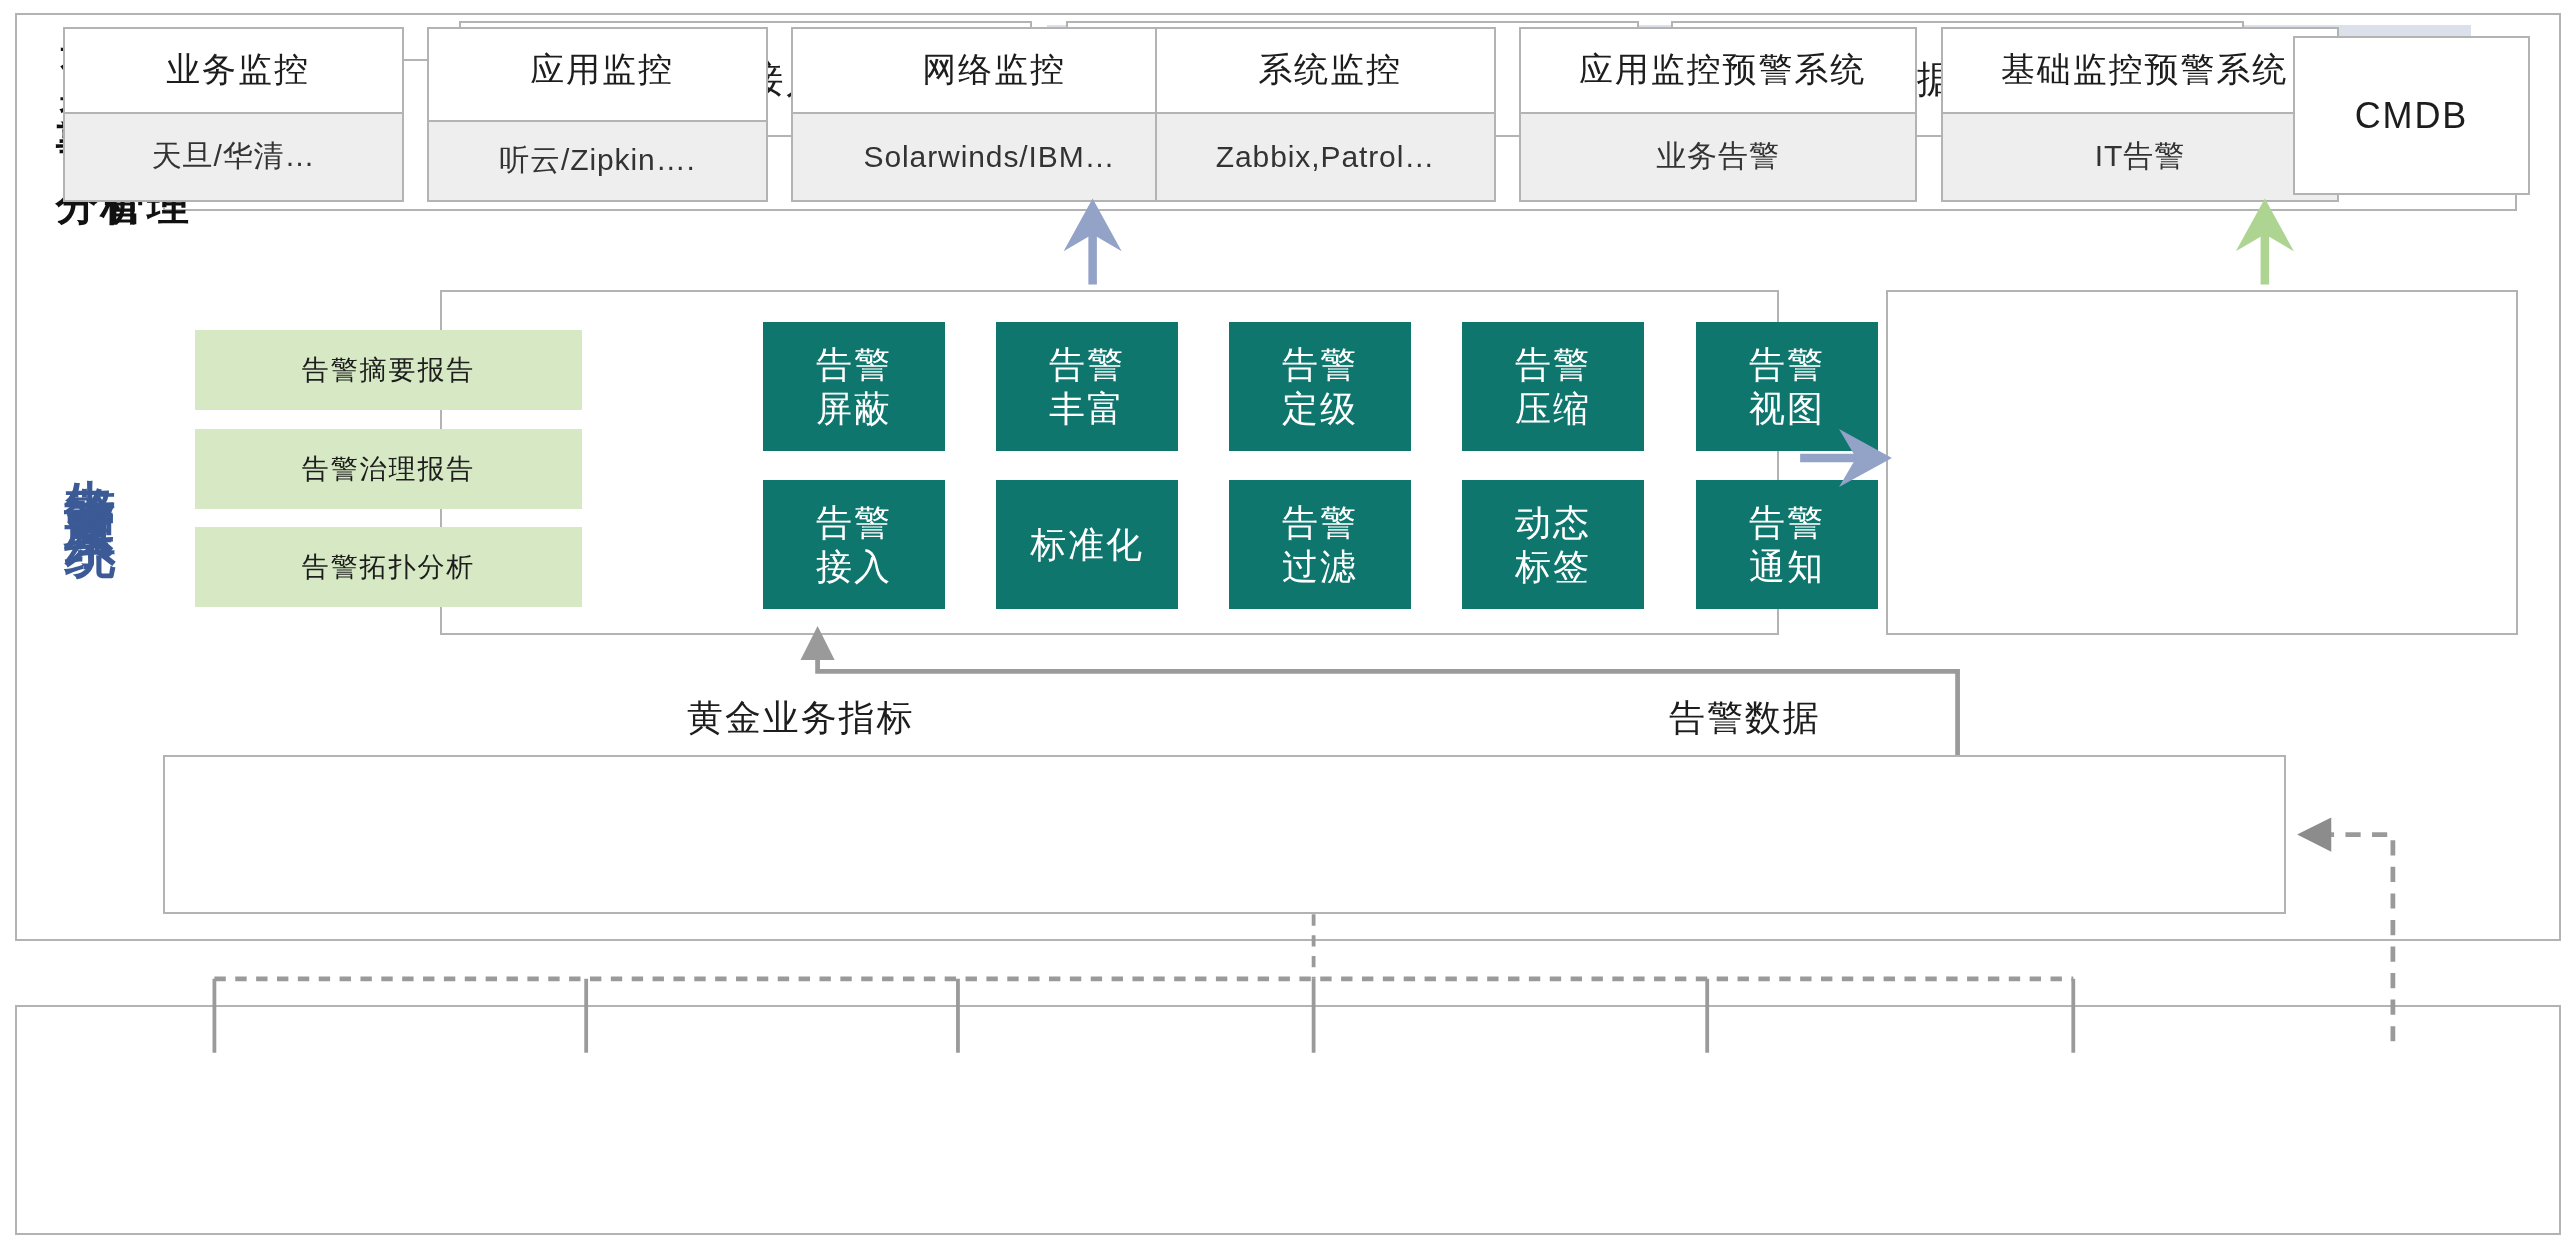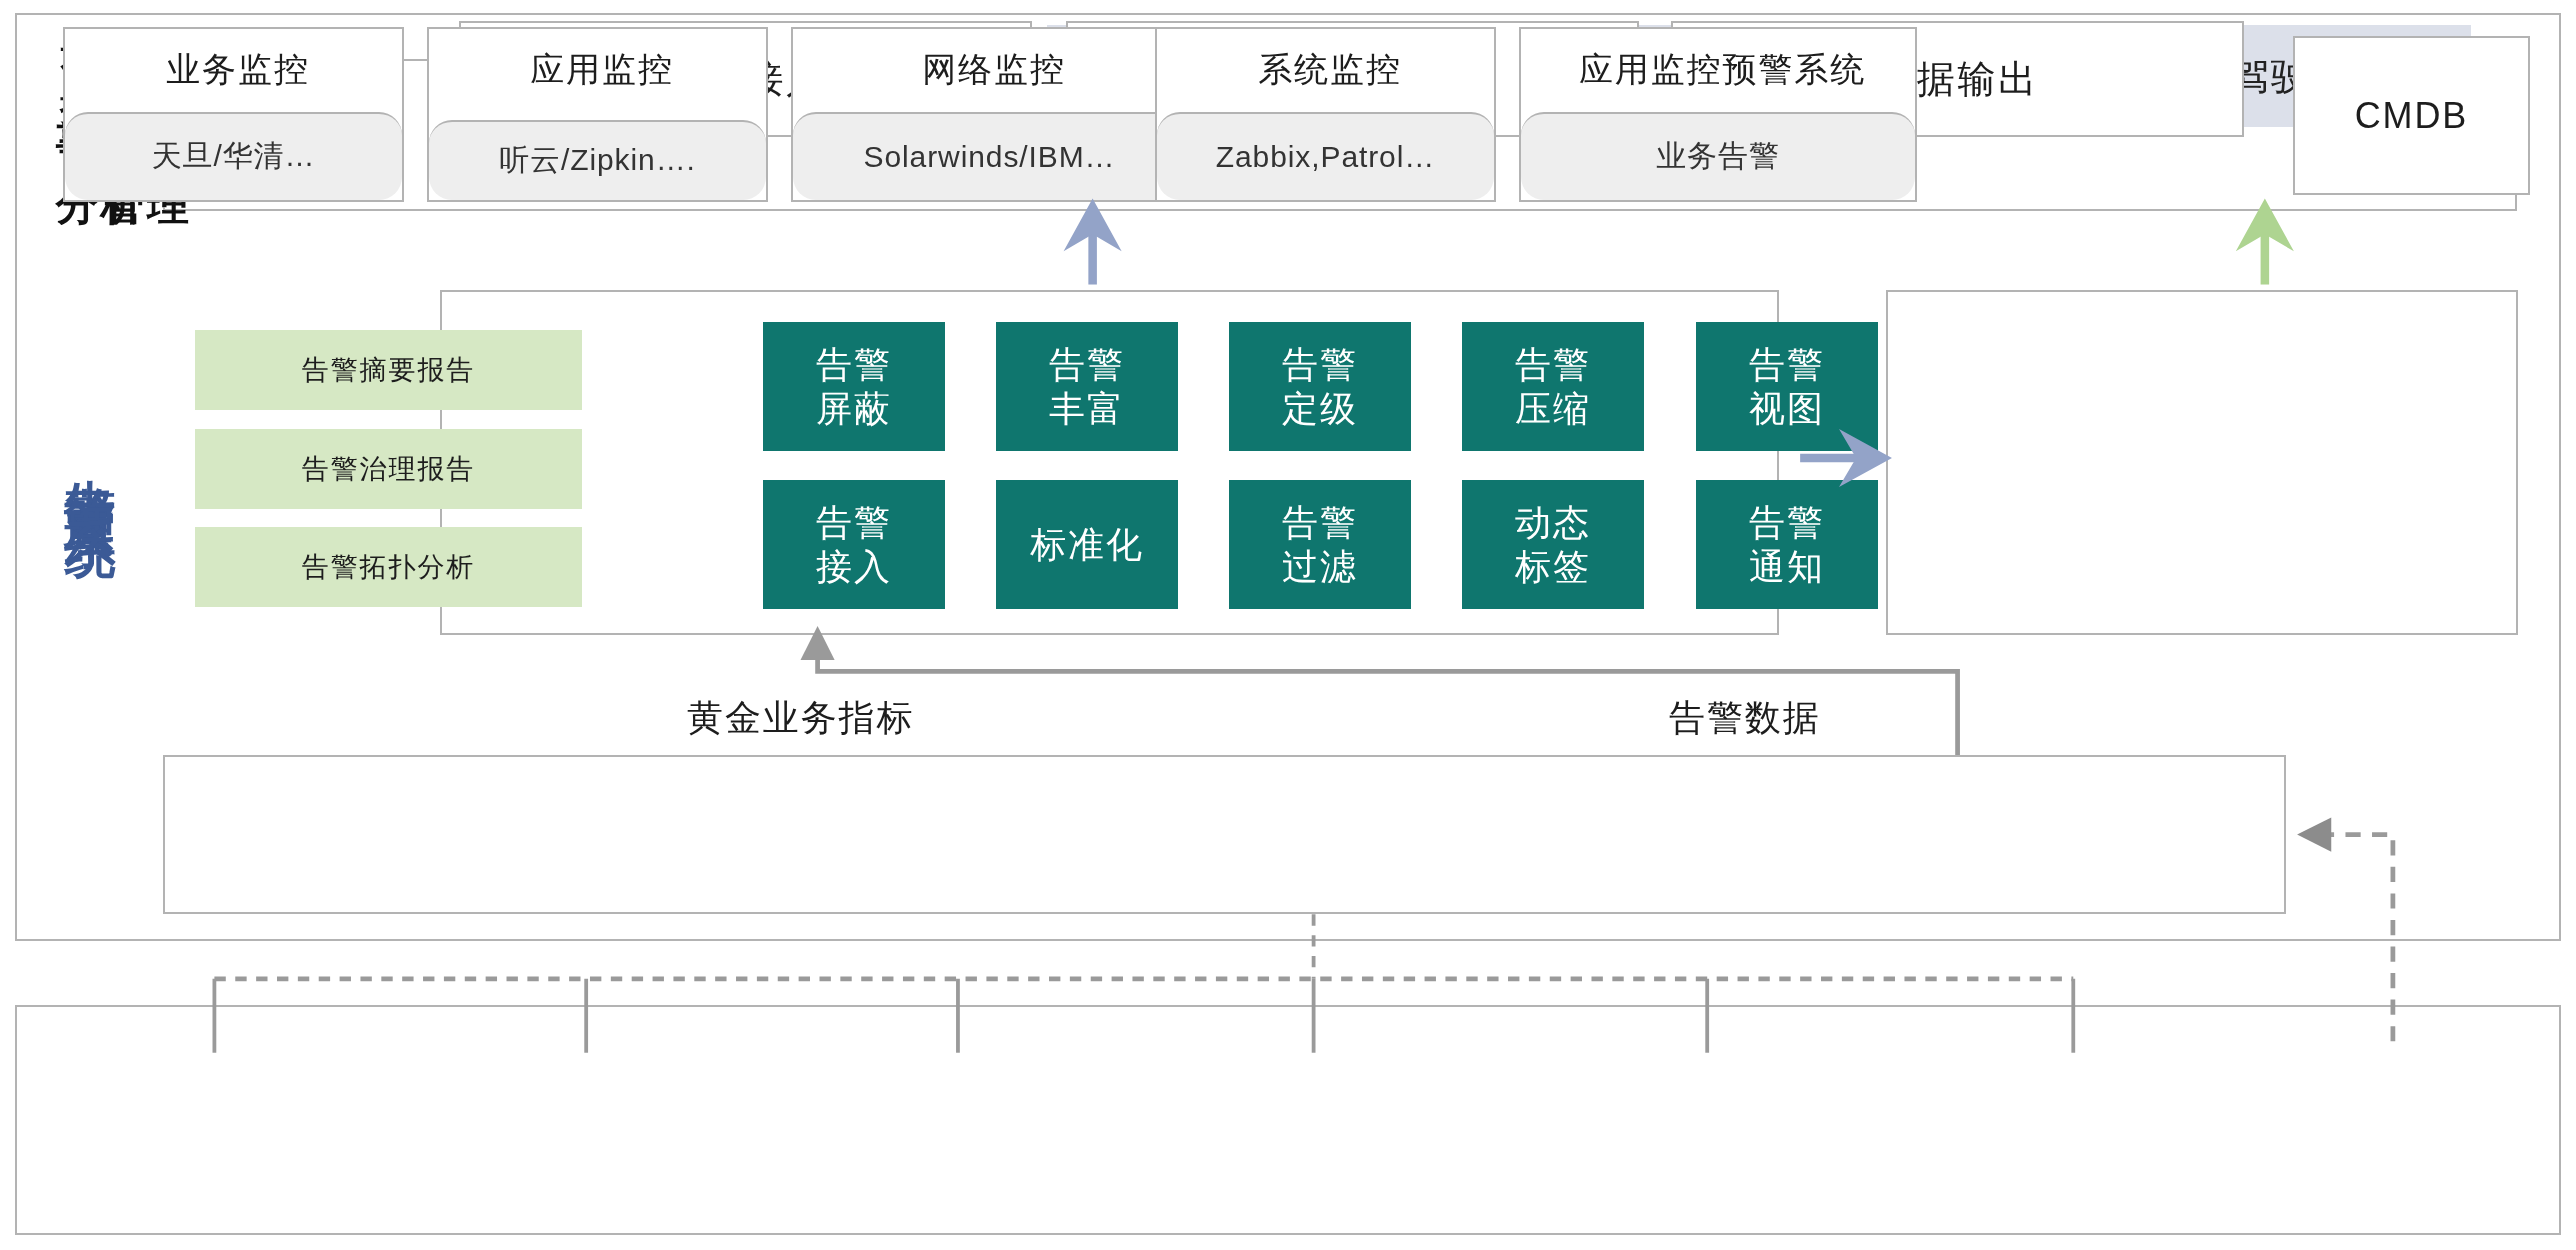--- a/index.html
+++ b/index.html
@@ -227,21 +227,20 @@
     flex: 1 1 auto;
     display: flex;
     align-items: center;
     justify-content: center;
     background: #eeeeee;
     border-top: 2.8px solid #b3b3b3;
     font-size: 30px;
     letter-spacing: 0.9px;
     color: #333333;
     box-sizing: border-box;
-    border-radius: 23px;
   }
   #cmdb-card {
     position: absolute;
     top: 36px;
     height: 159px;
     border: 2.8px solid #b3b3b3;
     background: #ffffff;
     display: flex;
     align-items: center;
     justify-content: center;
@@ -388,20 +387,24 @@
     <div class="source-name">网络监控</div>
     <div class="source-tools">Solarwinds/IBM…</div>
   </div>
   <div class="source-card" style="left:1155px; width:341px;">
     <div class="source-name">系统监控</div>
     <div class="source-tools">Zabbix,Patrol…</div>
   </div>
   <div class="source-card" style="left:1519px; width:398px;">
     <div class="source-name">应用监控预警系统</div>
     <div class="source-tools">业务告警</div>
+  </div>
+  <div class="source-card" style="left:1941px; width:398px;">
+    <div class="source-name">基础监控预警系统</div>
+    <div class="source-tools">IT告警</div>
   </div>
   <div id="cmdb-card" style="left:2293px; width:237px;">
     <span>CMDB</span>
   </div>
 
   <svg id="overlay" viewBox="0 0 2716 1318">
     <defs>
       <marker id="ah-blue" markerWidth="8" markerHeight="8" refX="3.2" refY="4" orient="auto" markerUnits="strokeWidth">
         <path d="M0.2,0.6 L6.4,4 L0.2,7.4 L2.2,4 Z" fill="#93a3c8"></path>
       </marker>

